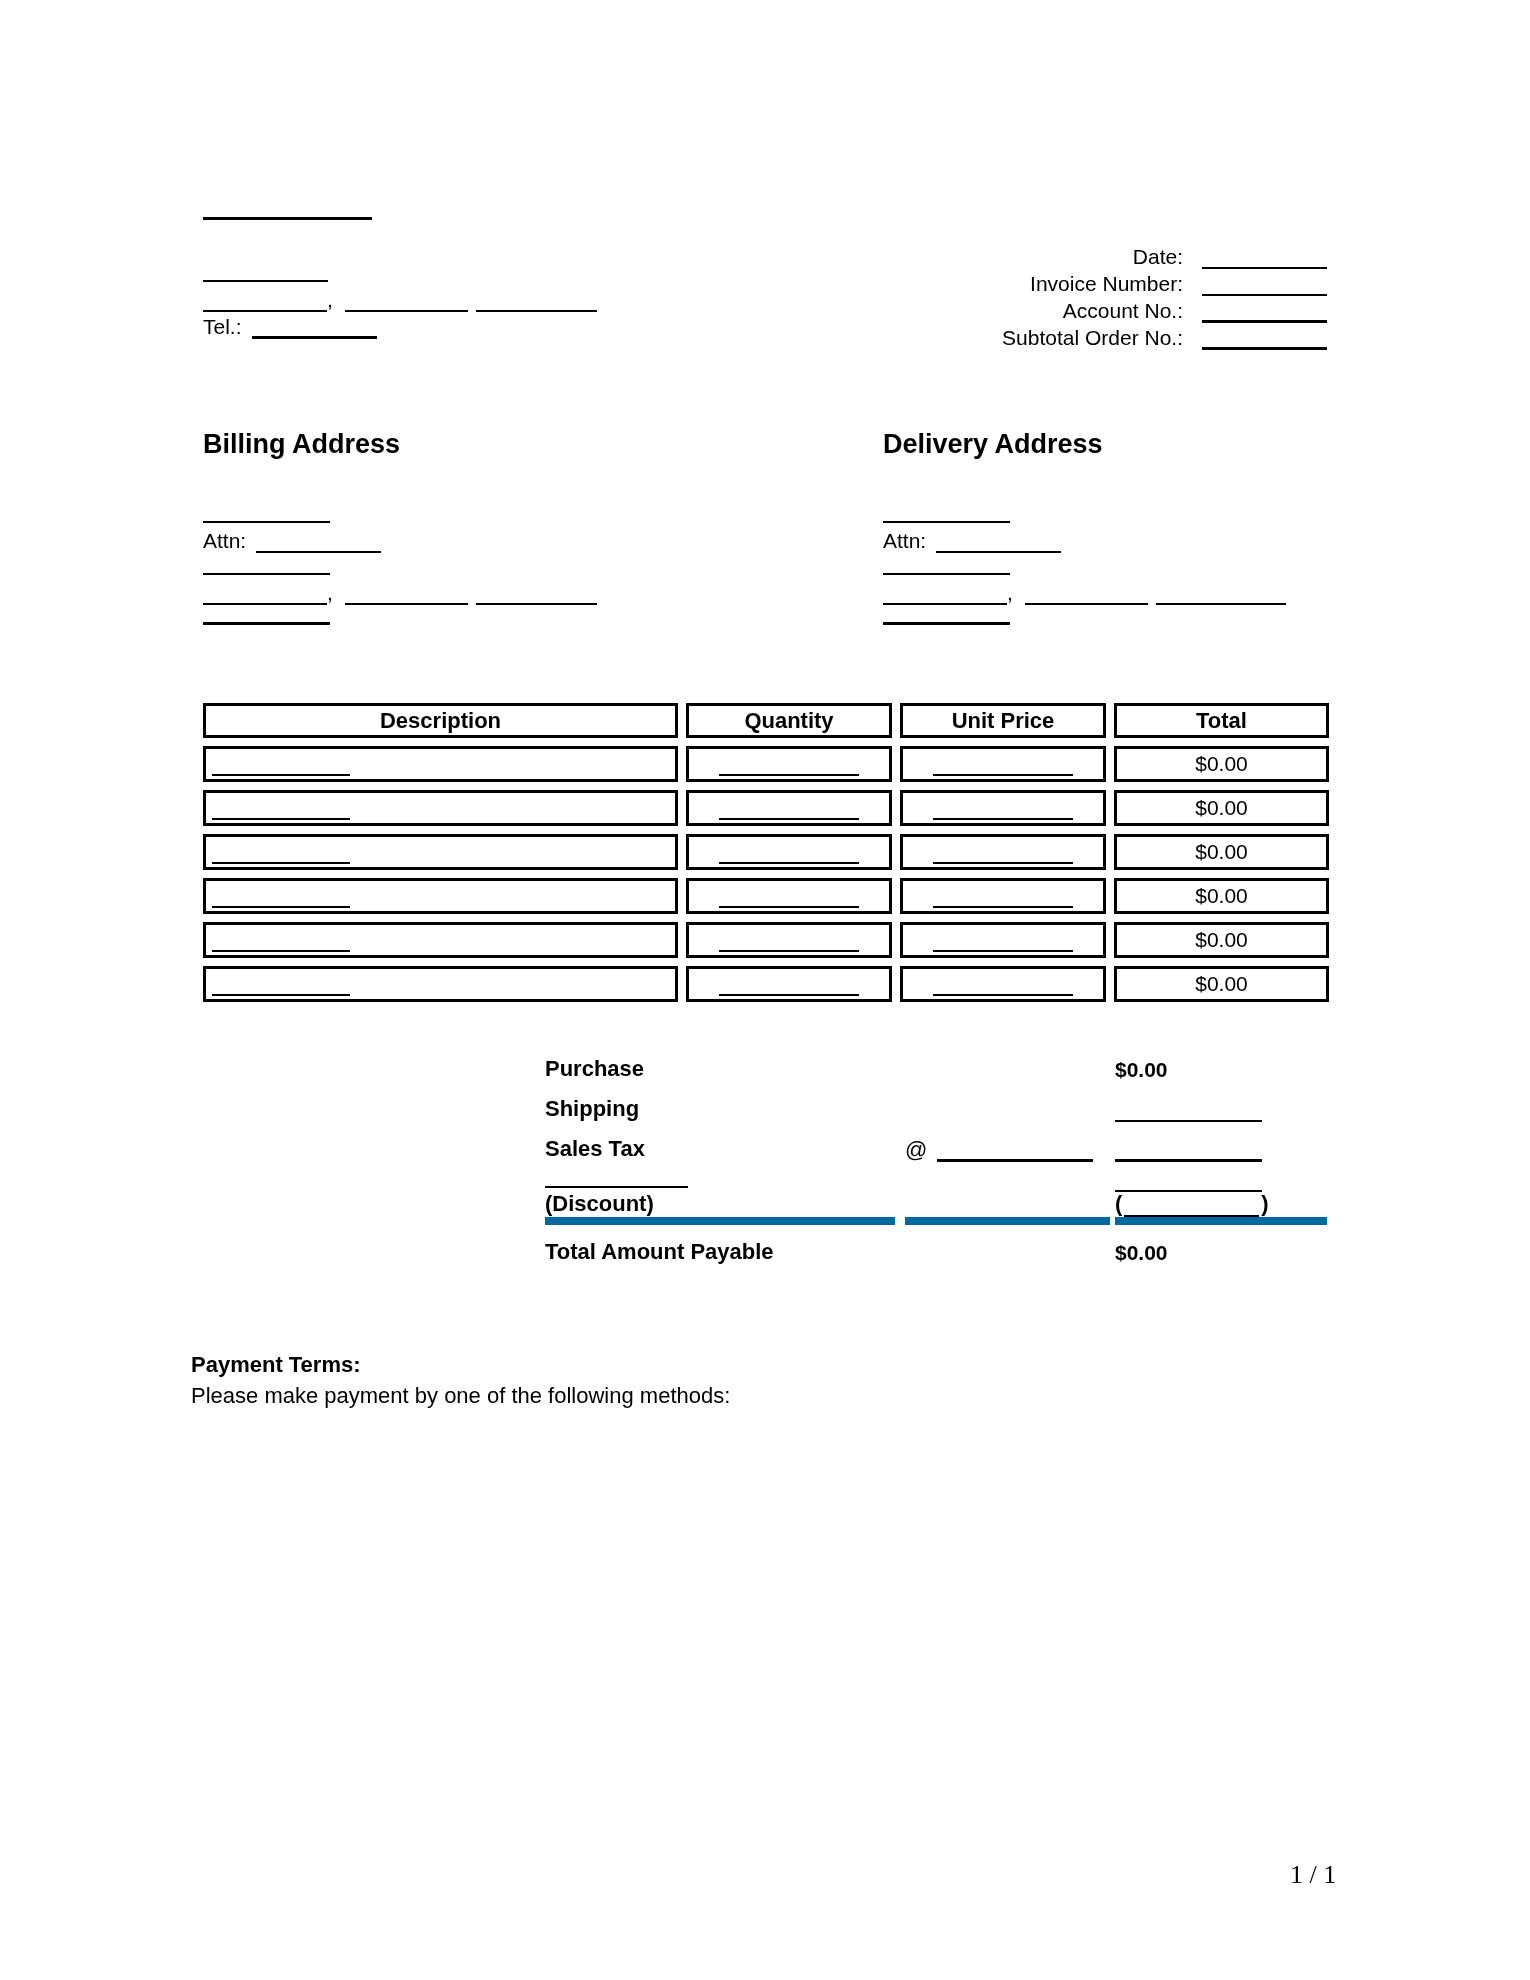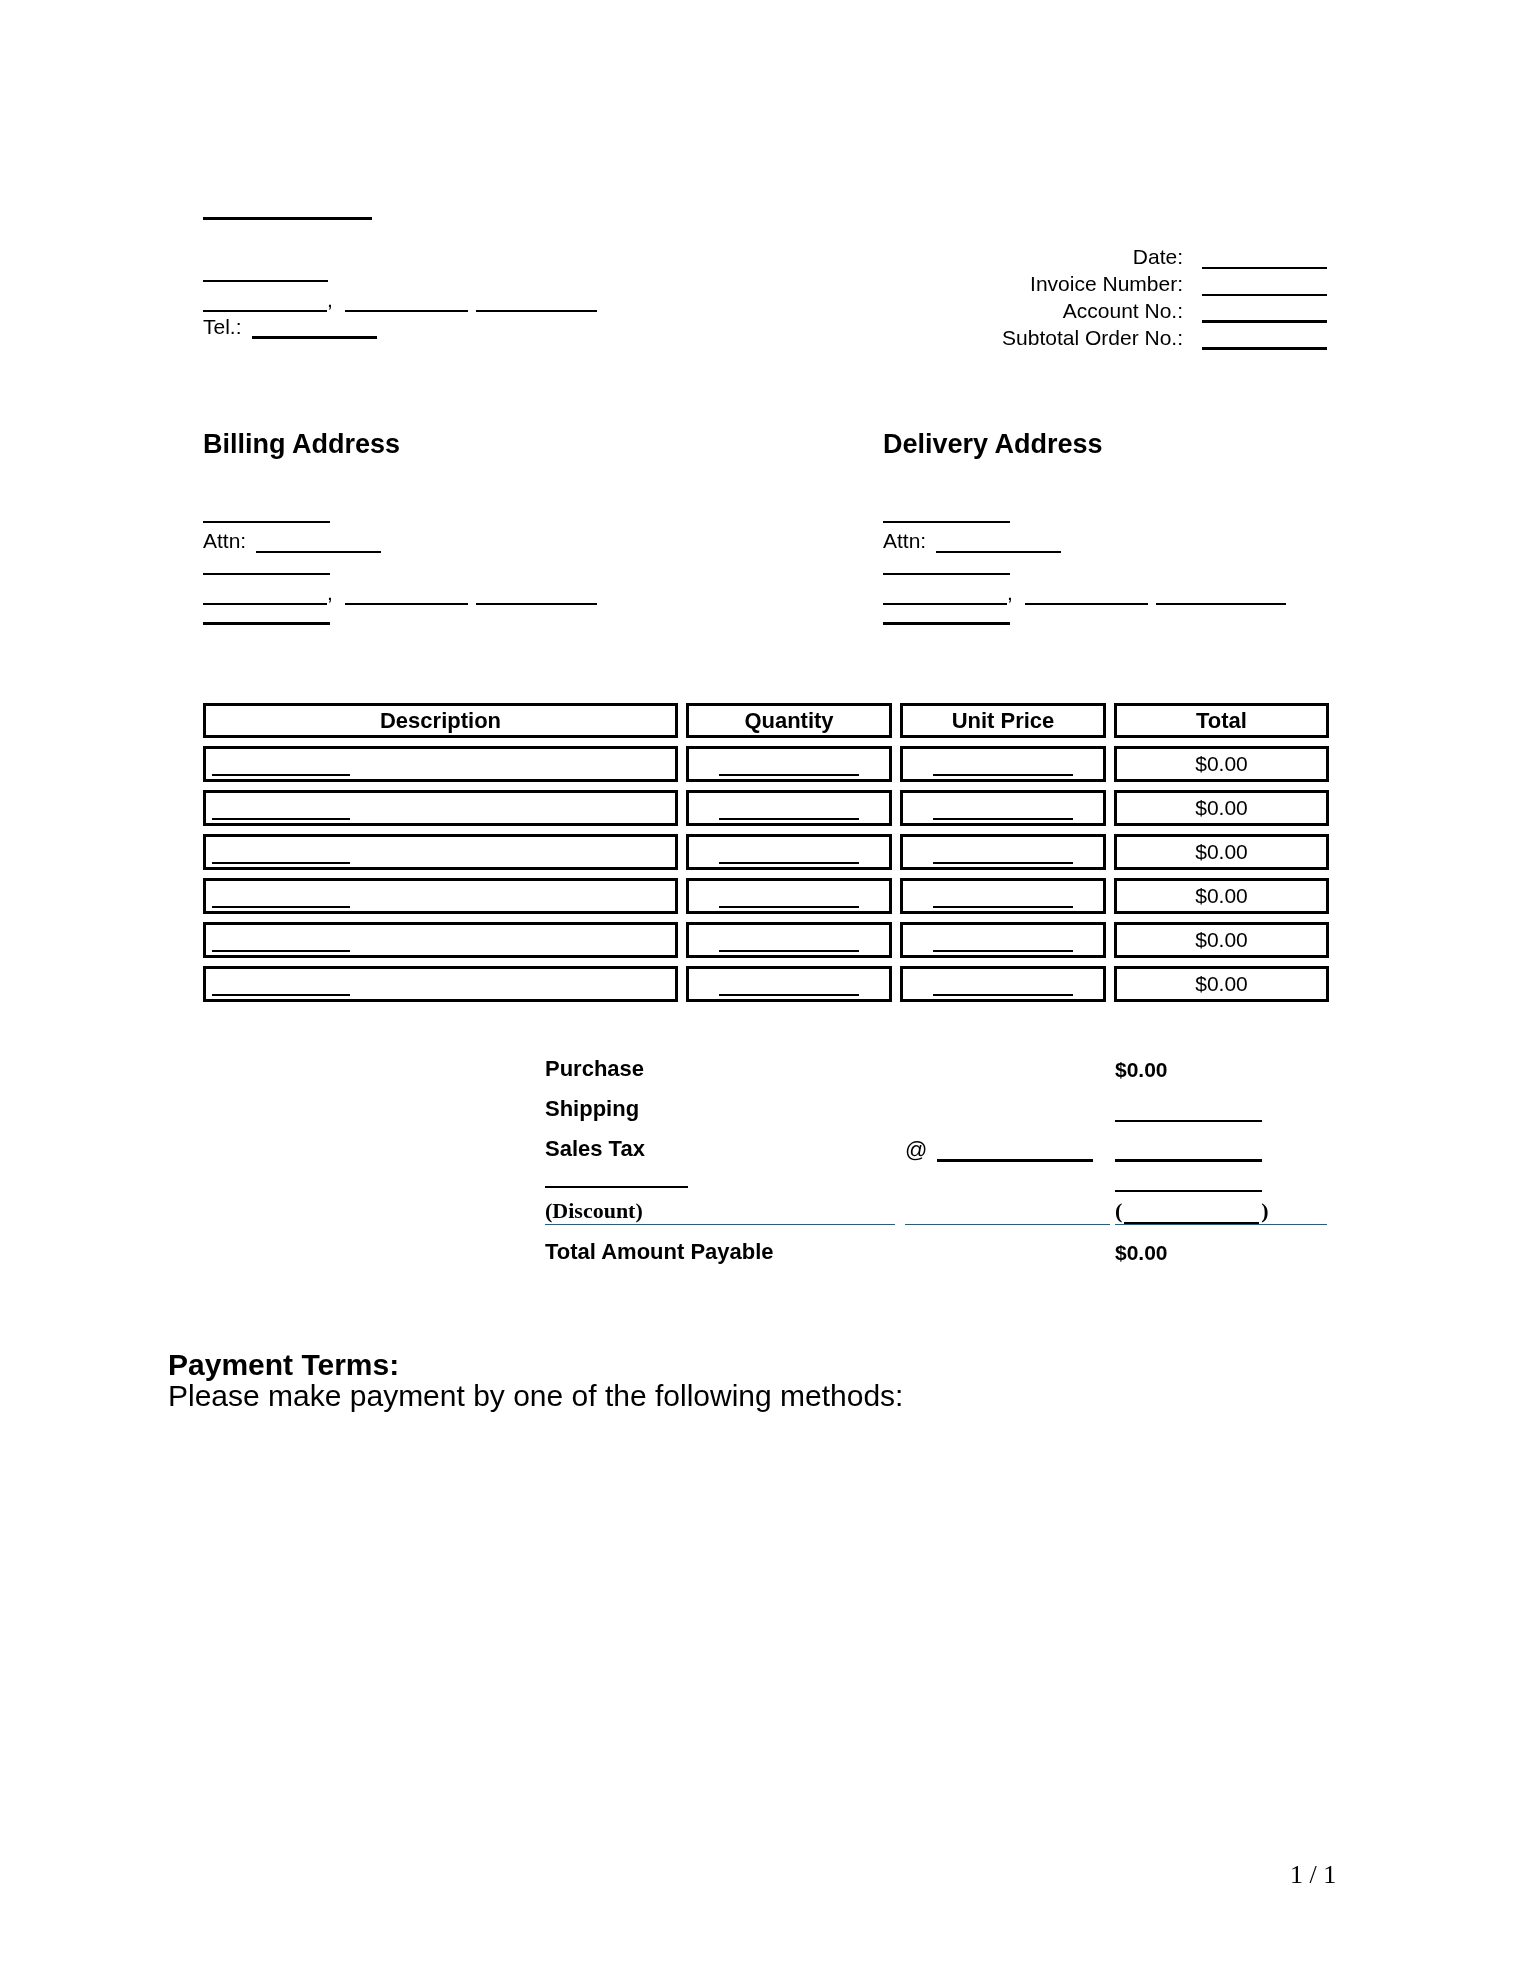--- a/index.html
+++ b/index.html
@@ -60,24 +60,24 @@
   .summary{position:absolute;left:545px;top:1050px;width:782px;display:flex;flex-direction:column;}
   .srow{display:flex;align-items:flex-end;}
   .sc1{width:350px;box-sizing:border-box;}
   .sgap1{width:10px;}
   .sc2{width:205px;box-sizing:border-box;display:flex;align-items:flex-end;}
   .sgap2{width:5px;}
   .sc3{width:212px;box-sizing:border-box;display:flex;align-items:flex-end;}
   .slabel{font-size:22px;font-weight:bold;line-height:26px;}
   .sval{font-size:21px;font-weight:bold;line-height:24px;}
   .srow .blank{height:20px;}
-  .rule-row .sc1,.rule-row .sc2,.rule-row .sc3{border-bottom:1px solid #0369a1;font-family:Liberation Serif, serif;}
-
-  
-  .payment{position:absolute;left:168px;top:1349px;font-size:30px;line-height:31px;}
+  .rule-row .sc1,.rule-row .sc2,.rule-row .sc3{border-bottom:8px solid #0369a1;}
+
+  
+  .payment{position:absolute;left:191px;top:1349px;font-size:22px;line-height:31px;}
 
   
   .page-num{
     position:absolute;left:1290px;top:1860px;
     font-family:"Liberation Serif","DejaVu Serif",serif;
     font-size:26px;
   }
 </style>
 </head>
 <body>

